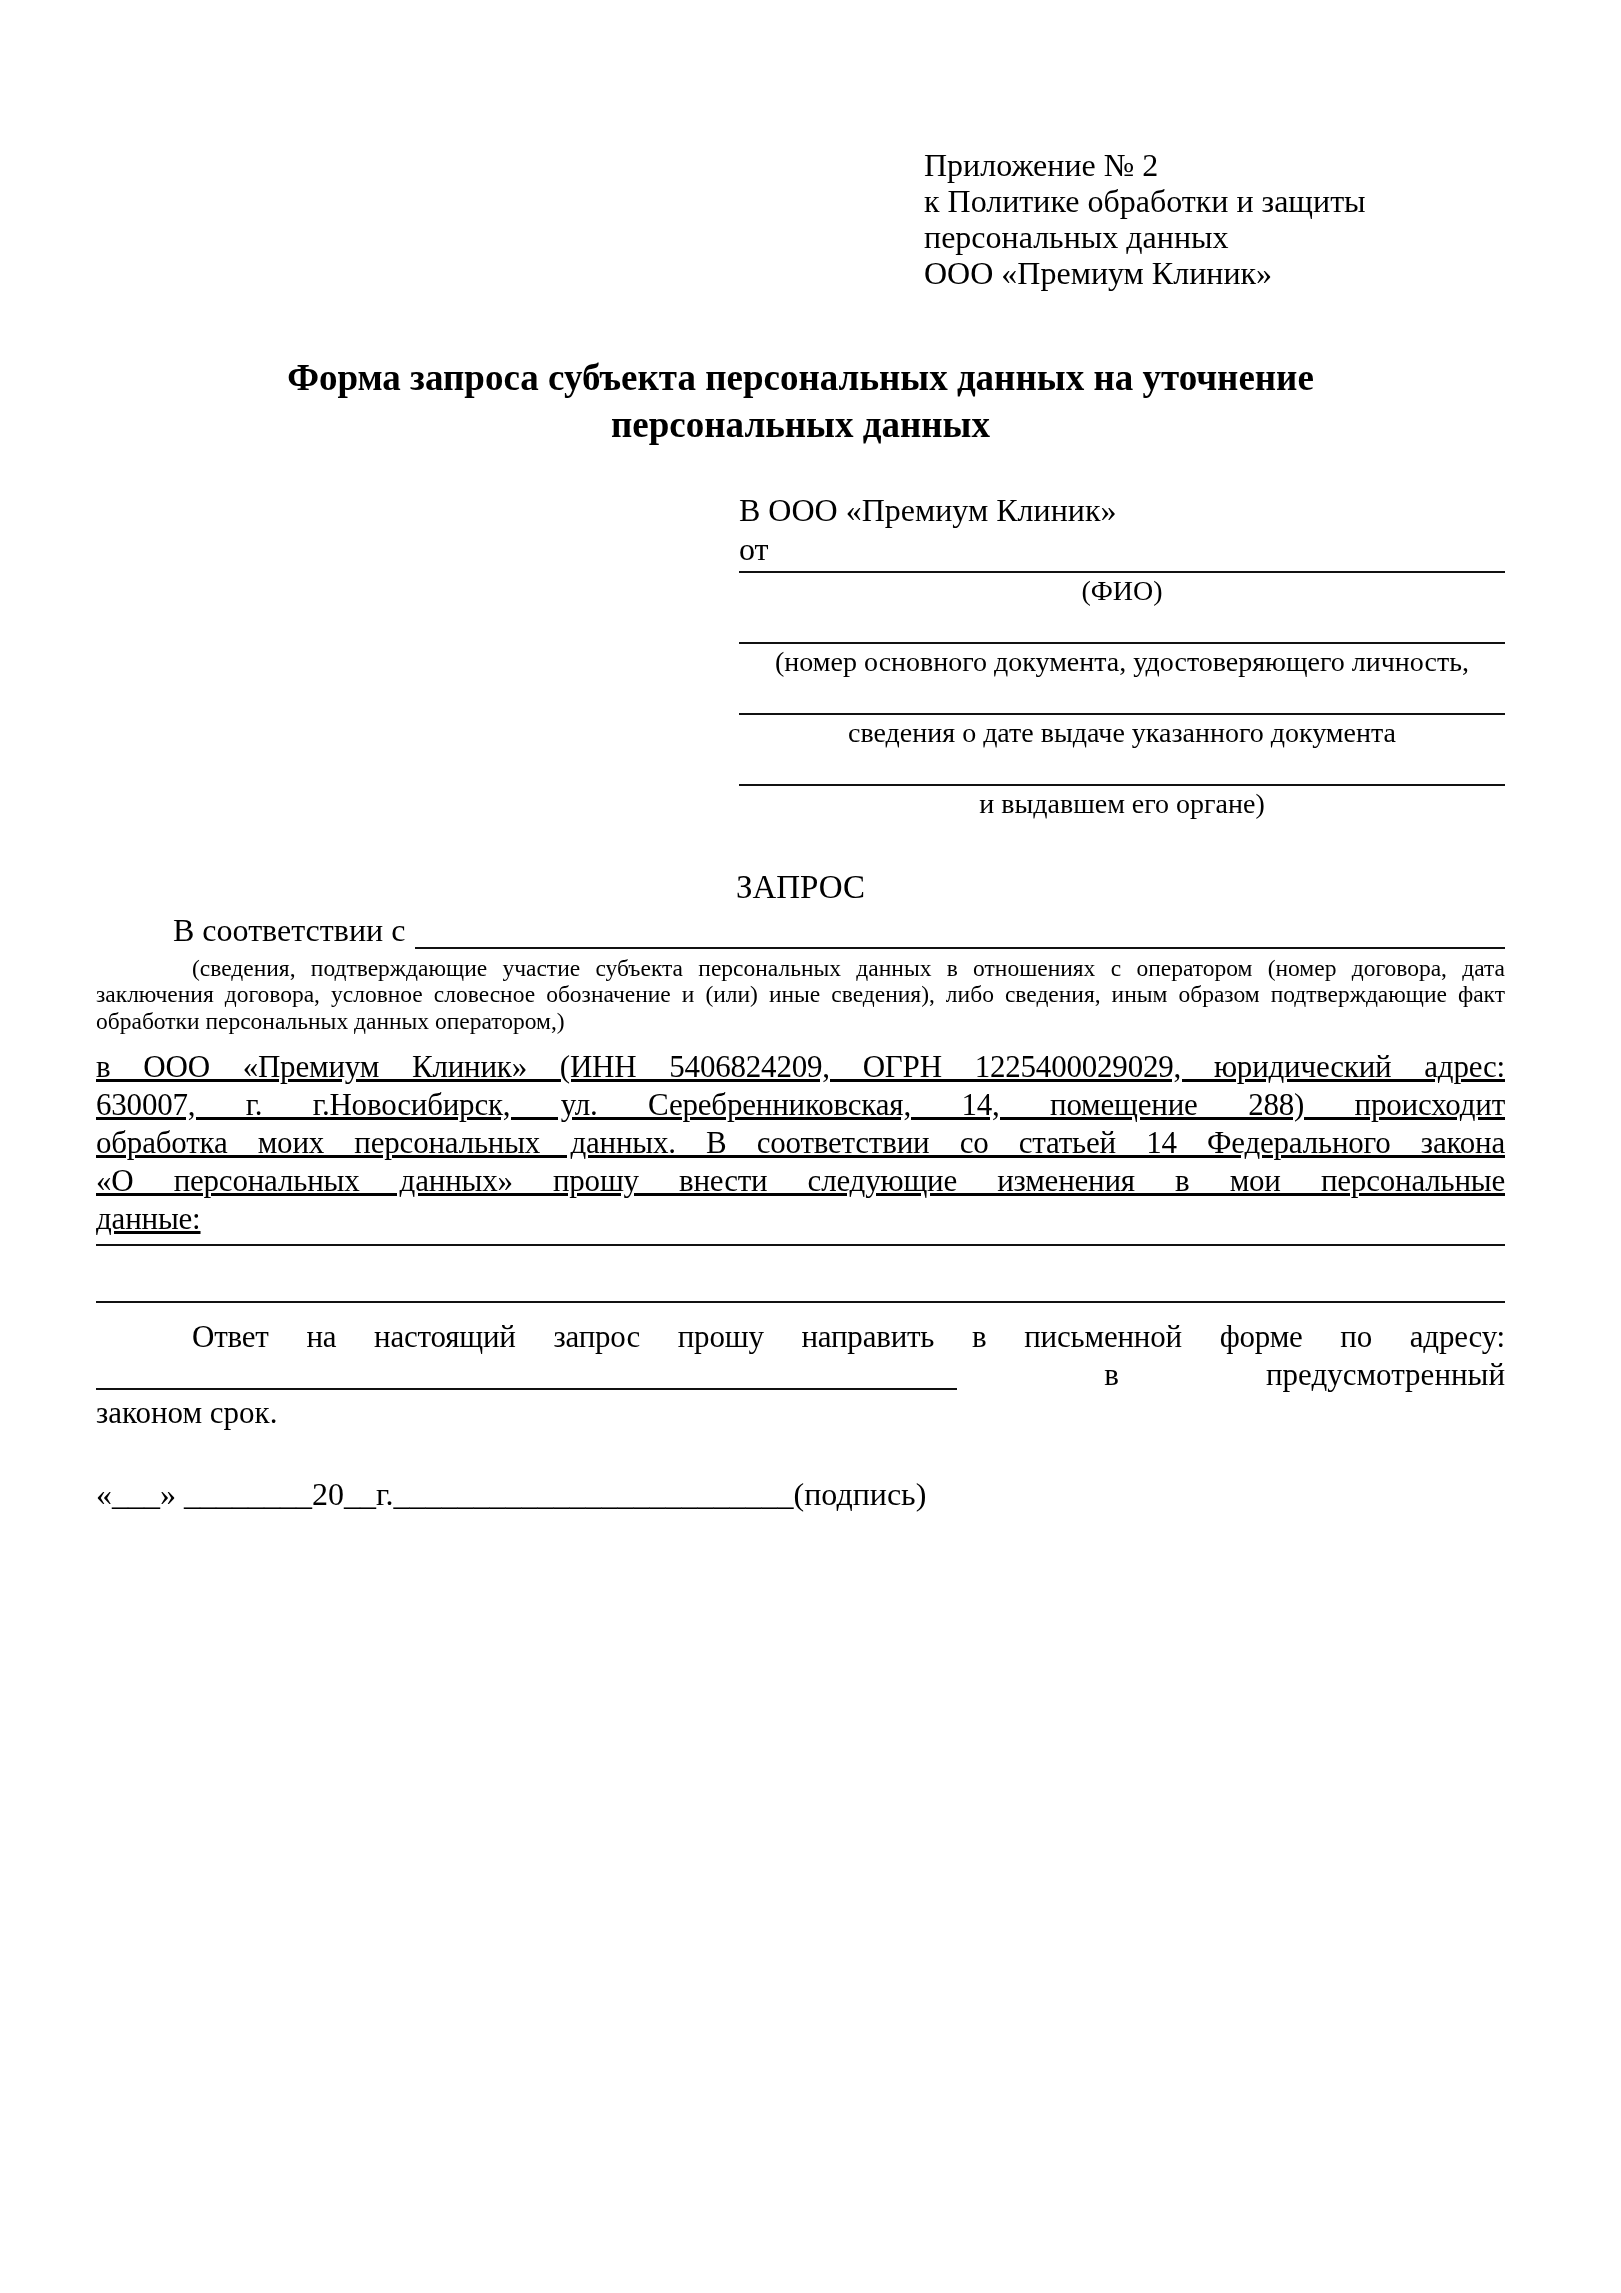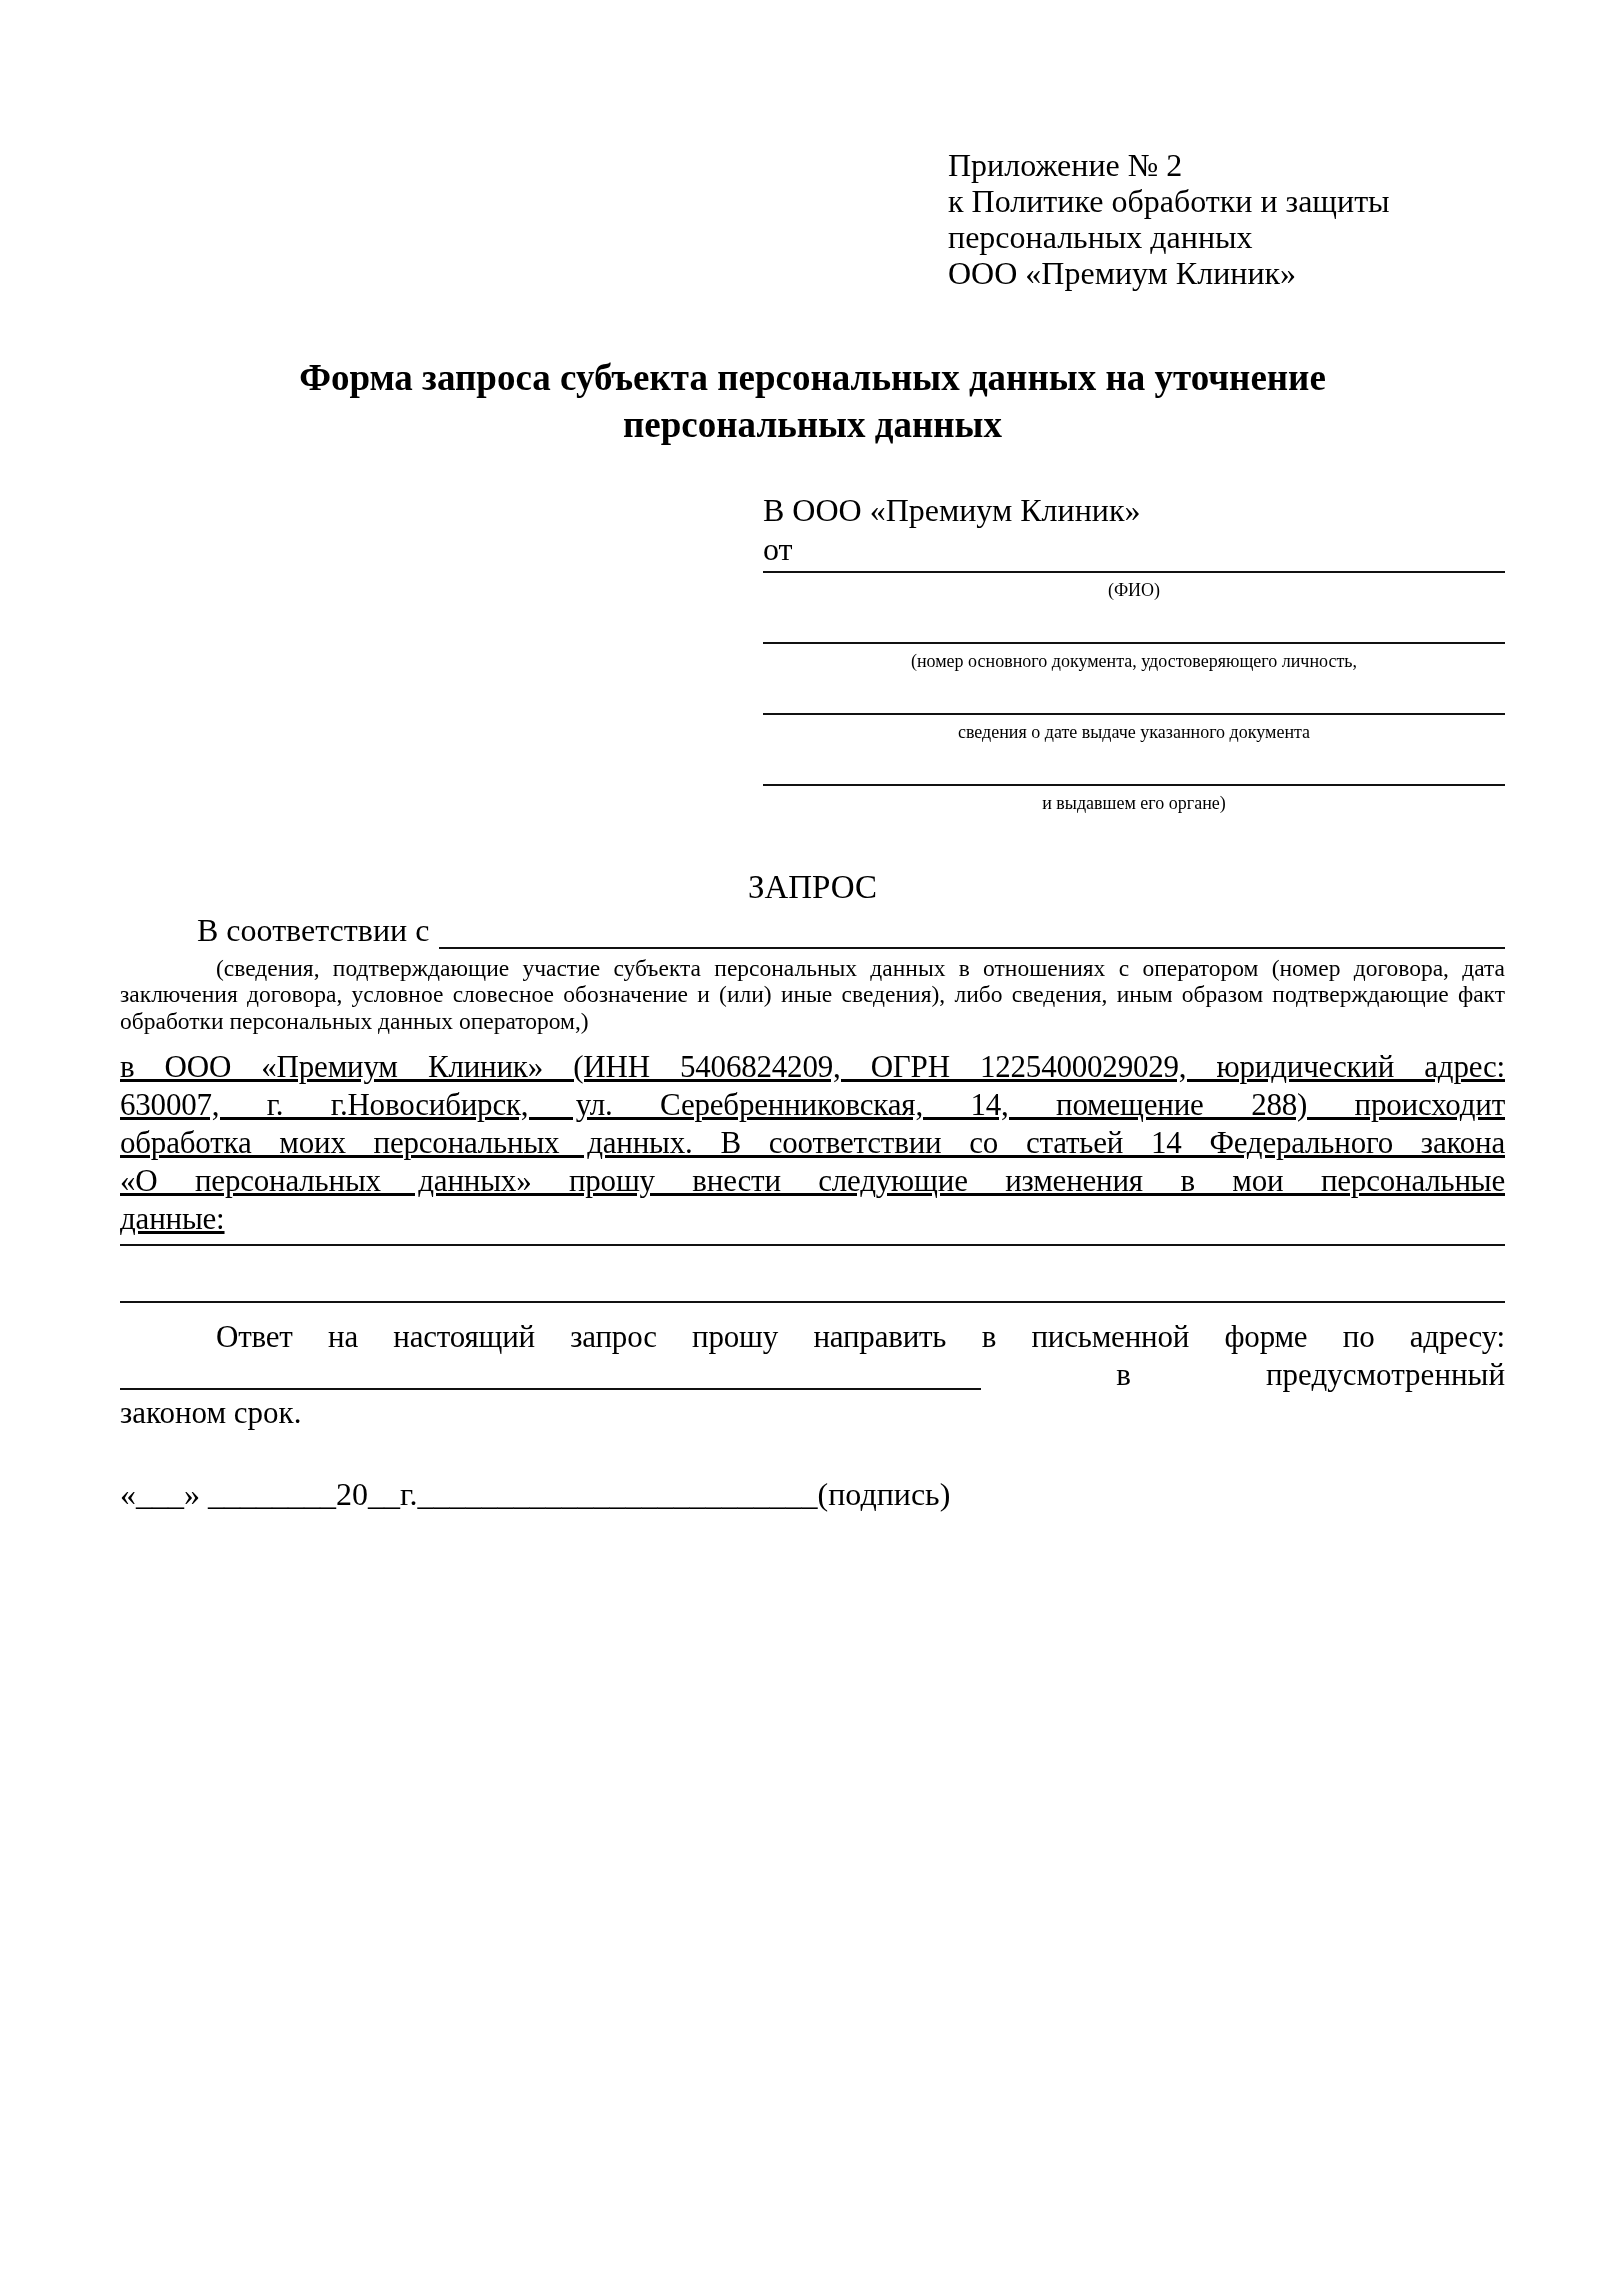--- a/index.html
+++ b/index.html
@@ -2,34 +2,34 @@
 <html><head>
 <meta charset="utf-8">
 <style>
   html, body { margin:0; padding:0; }
   body {
     width:1621px; height:2294px;
     background:#ffffff; color:#000000;
     font-family:"Liberation Serif","DejaVu Serif",serif;
     overflow:hidden;
   }
-  .page { box-sizing:border-box; width:1621px; height:2252px; padding:147px 116px 0 120px; }
+  .page { box-sizing:border-box; width:1621px; height:2252px; padding:147px 116px 0 96px; }
 
   
   .appendix { margin-left:828px; font-size:32px; line-height:36px; white-space:nowrap; }
 
   
   .doc-title { margin-top:63px; text-align:center; font-weight:bold; font-size:37px; line-height:47px; }
 
   
   .recipient { margin-left:643px; margin-top:43px; font-size:32px; line-height:39px; }
   .fill-line { height:0; border-bottom:2.9px solid #111111; }
   .fill-line.first { margin-top:2px; }
   .fill-line.next  { margin-top:37px; }
-  .fill-caption { text-align:center; font-size:18px; line-height:29px; margin-top:2.9px; }
+  .fill-caption { text-align:center; font-size:28px; line-height:29px; margin-top:2.9px; }
 
   
   .req-heading { margin-top:49px; text-align:center; font-size:33px; line-height:41px; }
   .intro { display:flex; align-items:flex-end; font-size:32px; line-height:45px; }
   .intro .lbl { margin-left:77px; white-space:nowrap; padding-right:9.8px; }
   .intro .uline { flex:1; height:0; border-bottom:2.9px solid #111111; margin-bottom:3.9px; }
   .footnote { margin-top:2px; font-size:23.5px; line-height:26.5px; text-align:justify; text-indent:96px; }
   .body-par { margin-top:13.7px; font-size:31px; line-height:38px;text-decoration:underline; }
   .body-line { text-align:justify; text-align-last:justify; height:38px; overflow:hidden; letter-spacing:-0.2px; }
   .body-line.last { text-align-last:left; }

